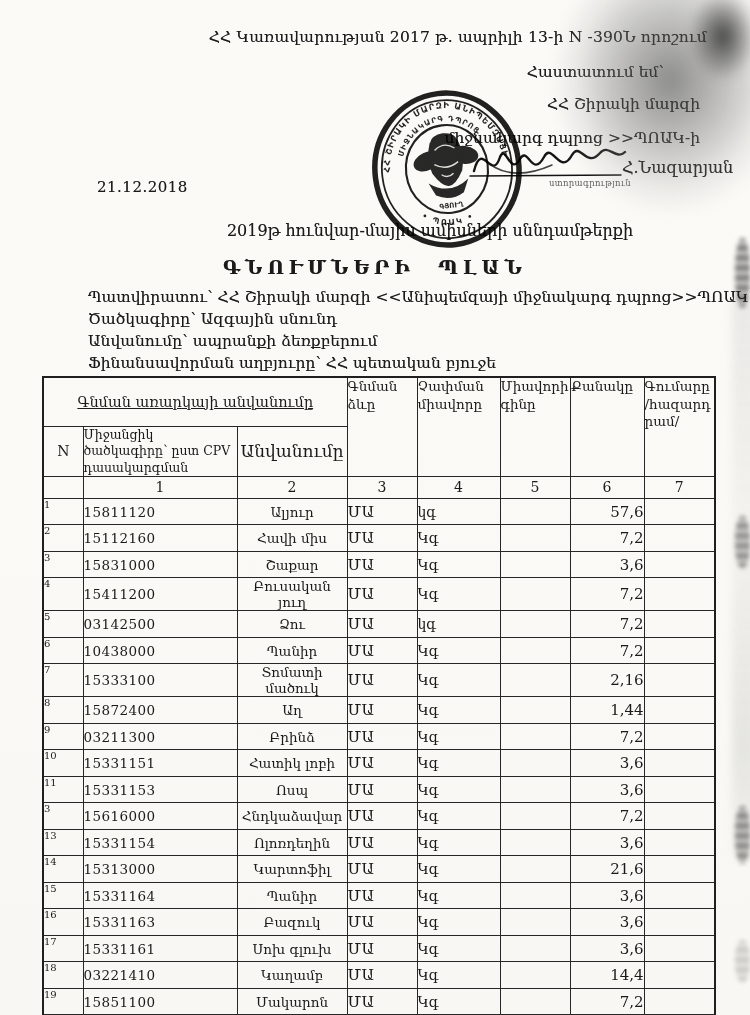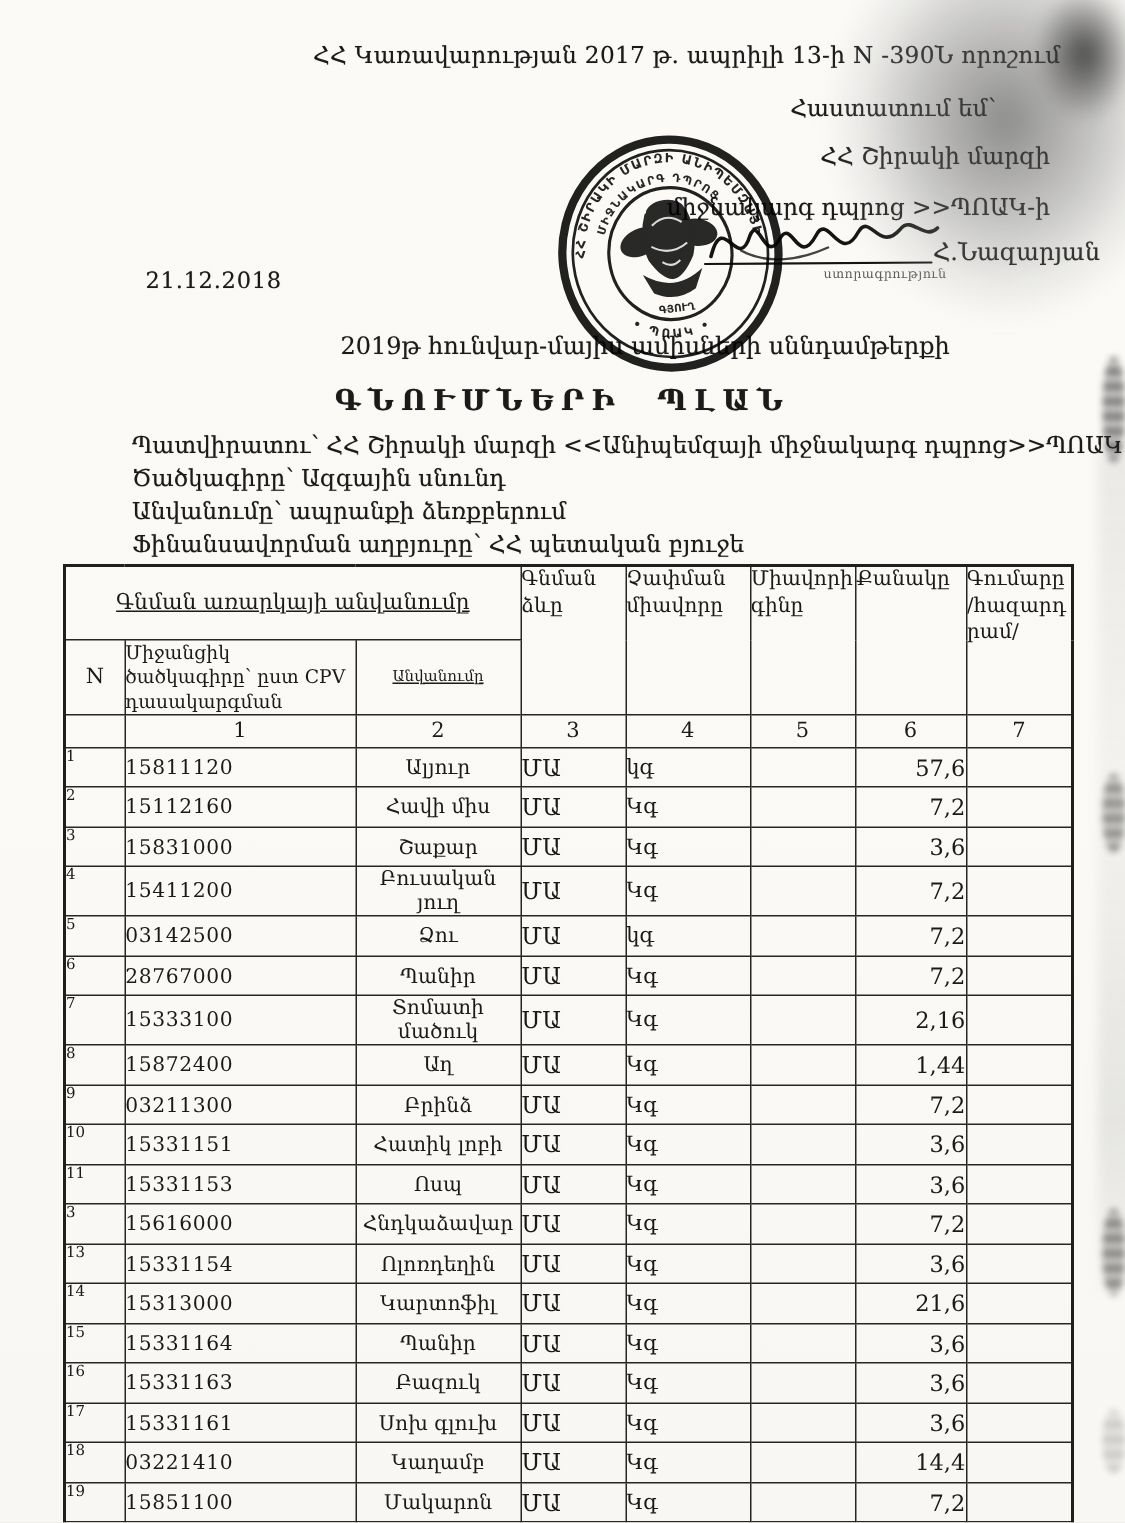--- a/index.html
+++ b/index.html
@@ -52,21 +52,21 @@
   table.plan{position:absolute;left:42px;top:376px;width:672px;border-collapse:collapse;
     table-layout:fixed;z-index:2;}
   table.plan td,table.plan th{border:1.6px solid #262626;padding:0;font-weight:normal;
     overflow:hidden;}
   table.plan{border:2.2px solid #1f1f1f;}
   .th-group{font-size:14.5px;text-align:center;vertical-align:middle;height:48px;text-decoration:underline;}
   .th-top{font-size:13.5px;text-align:left;vertical-align:top;padding:7px 4px 0 7px;line-height:1.3;}
   .th-amount{white-space:pre-line;}
   .th-n{font-size:14px;text-align:center;vertical-align:middle;}
   .th-cpv{font-size:12.5px;text-align:left;vertical-align:middle;padding:2px 2px 2px 5px;line-height:1.3;}
-  .th-name{font-size:10px;text-align:center;vertical-align:middle;text-decoration:underline;}
+  .th-name{font-size:17px;text-align:center;vertical-align:middle;}
   tr.row-b{height:44px;}
   tr.row-c{height:22px;}
   .num-cell{font-size:14px;font-weight:bold;text-align:center;vertical-align:middle;}
   tr.data-row{height:26.5px;}
   .td-n{font-size:10px;font-weight:bold;vertical-align:top;text-align:left;padding:2px 0 0 6px;}
   .td-cpv{font-size:13.5px;text-align:left;padding-left:22px;vertical-align:middle;letter-spacing:.4px;}
   .td-name{font-size:13.5px;text-align:center;vertical-align:middle;}
   .td-name.left{text-align:left;padding-left:5px;}
   .td-form{font-size:15.5px;text-align:left;padding-left:12px;vertical-align:middle;}
   .td-unit{font-size:14px;text-align:left;padding-left:8px;vertical-align:middle;}
@@ -227,21 +227,21 @@
       <td class="td-cpv">03142500</td>
       <td class="td-name">Ձու</td>
       <td class="td-form">ՄԱ</td>
       <td class="td-unit">կգ</td>
       <td class="td-price"></td>
       <td class="td-qty">7,2</td>
       <td class="td-amount"></td>
     </tr>
         <tr class="data-row">
       <td class="td-n">6</td>
-      <td class="td-cpv">28767000</td>
+      <td class="td-cpv">10438000</td>
       <td class="td-name">Պանիր</td>
       <td class="td-form">ՄԱ</td>
       <td class="td-unit">Կգ</td>
       <td class="td-price"></td>
       <td class="td-qty">7,2</td>
       <td class="td-amount"></td>
     </tr>
         <tr class="data-row">
       <td class="td-n">7</td>
       <td class="td-cpv">15333100</td>

